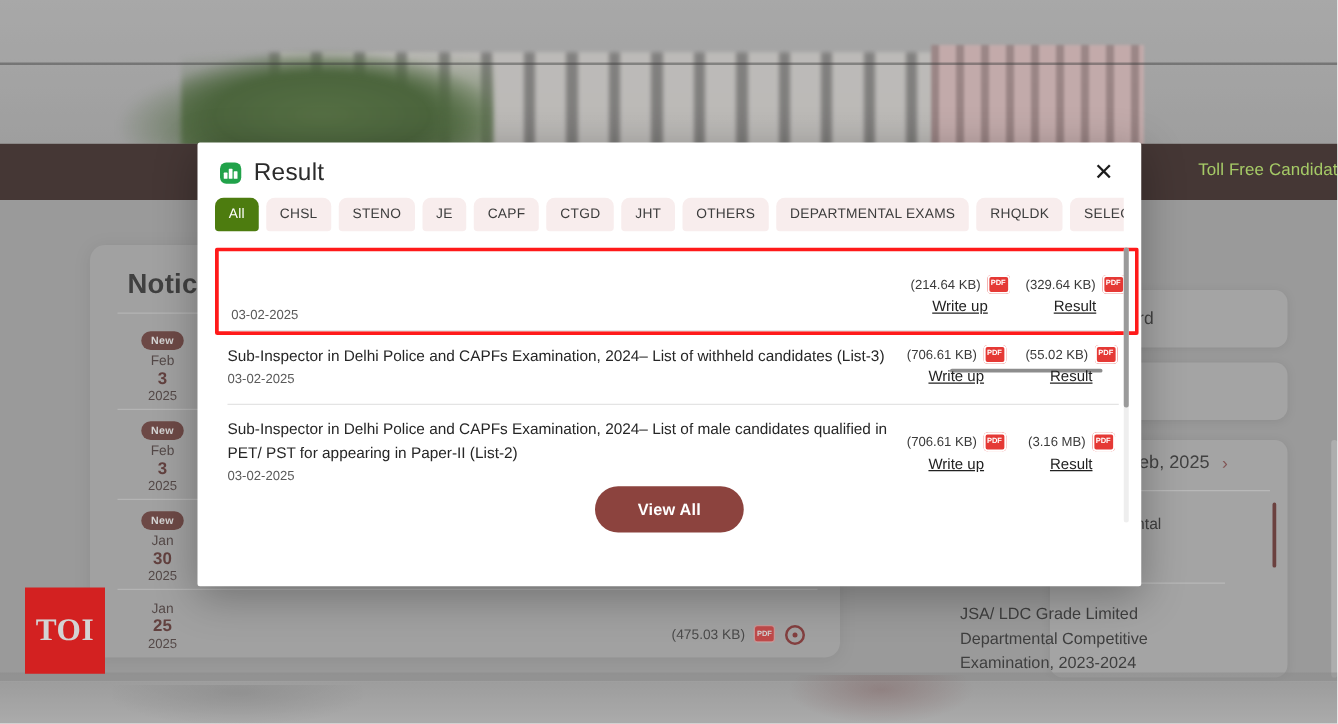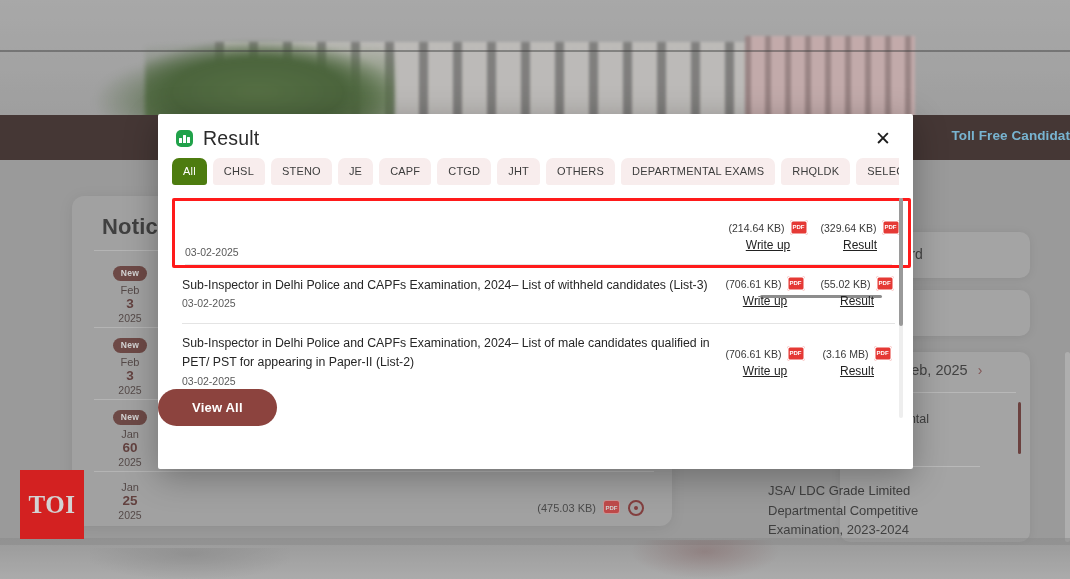--- a/index.html
+++ b/index.html
@@ -71,21 +71,21 @@
     filter: blur(.6px);
   }
 
   
   .navbar {
     position: absolute; left: 0; top: 115px; width: 1070px; height: 45px;
     background: #34201d;
   }
   .navbar .tollfree {
     position: absolute; right: 0px; top: 13px;
-    color: #7dd3fc; font-size: 13.5px; font-weight: 700;
+    color: #bef264; font-size: 13.5px; font-weight: 400;
     letter-spacing: .1px; white-space: nowrap;
   }
 
   
   .content-bg {
     position: absolute; left: 0; top: 160px; width: 1070px; height: 385px;
     background: #aeaeae;
   }
   .page-white-bottom {
     position: absolute; left: 0; top: 545px; width: 1070px; height: 34px;
@@ -341,21 +341,21 @@
     position: absolute; right: 10px; top: 84px; width: 4px; height: 220px;
     background: #eeeeee; border-radius: 3px;
   }
   .list-scroll .thumb {
     position: absolute; left: 0; top: 0; width: 4px; height: 128px;
     background: #9a9a9a; border-radius: 3px;
   }
 
   .viewall-wrap {
     position: absolute; left: 0; top: 275px; width: 755px;
-    display: flex; 
+    display: flex; justify-content: center;
   }
   .viewall {
     background: #8c433e; color: #fff;
     font-size: 13px; font-weight: 700; letter-spacing: .2px;
     padding: 11px 34px; border: none; border-radius: 22px; cursor: pointer;
   }
 </style>
 </head>
 <body>
 
@@ -403,21 +403,21 @@
         </div>
         <div class="nr-text" style="white-space:pre-line">Sub-In
 result</div>
         <div class="notice-sep" style="left:0;top:71px;width:560px"></div>
       </div>
 
       <div class="notice-row" style="top:204px">
         <div class="nr-date">
           <div class="badge-new">New</div>
           <div class="nr-mon">Jan</div>
-          <div class="nr-day">60</div>
+          <div class="nr-day">30</div>
           <div class="nr-yr">2025</div>
         </div>
         <div class="nr-text" style="white-space:pre-line">Import
 2024.</div>
         <div class="notice-sep" style="left:0;top:71px;width:560px"></div>
       </div>
 
       <div class="notice-row" style="top:276px">
         <div class="nr-date">
           <div class="nr-mon">Jan</div>

